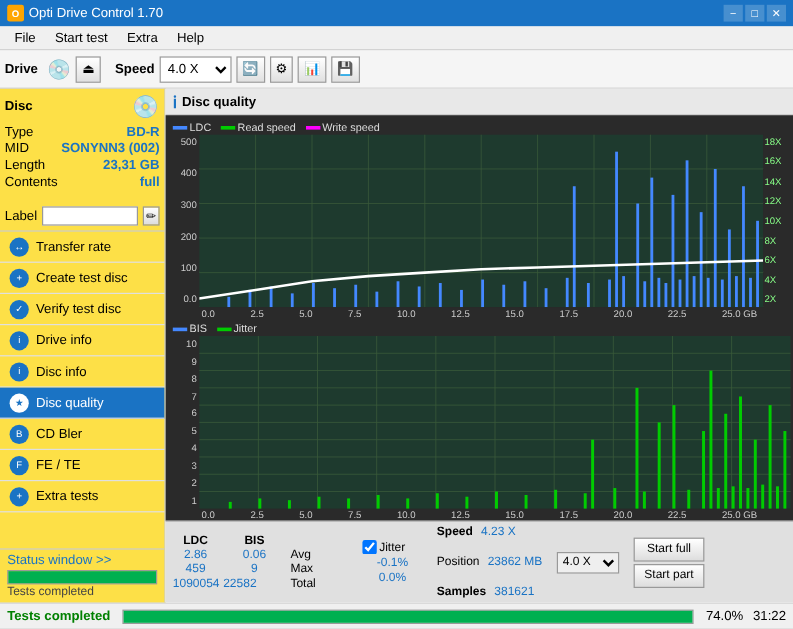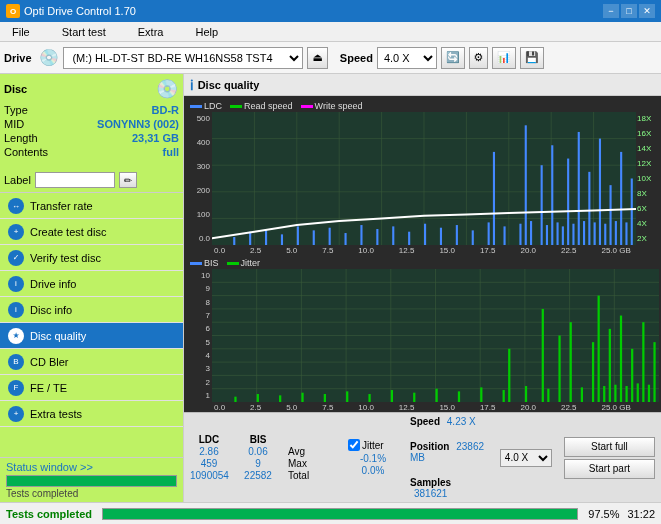--- a/index.html
+++ b/index.html
@@ -22,21 +22,21 @@
     .titlebar-btn { width: 16px; height: 14px; background: rgba(255,255,255,0.2); border: none; color: white; cursor: pointer; font-size: 9px; display: flex; align-items: center; justify-content: center; }
 
     
     .menubar {
       background: #f0f0f0;
       height: 20px;
       display: flex;
       align-items: center;
       padding: 0 4px;
       border-bottom: 1px solid #ccc;
-      gap: 16px;
+      gap: 0;
     }
     .menu-item {
       padding: 2px 8px;
       cursor: pointer;
       font-size: 11px;
       color: #000;
     }
 
     
     .toolbar {
@@ -76,22 +76,22 @@
     }
 
     
     .main-layout {
       display: flex;
       height: calc(524px - 22px - 20px - 32px - 22px);
     }
 
     
     .sidebar {
-      width: 184px;
-      background: #bef264;
+      width: 138px;
+      background: #fde047;
       border-right: 1px solid #ccc;
       display: flex;
       flex-direction: column;
     }
 
     
     .disc-section {
       padding: 4px;
       border-bottom: 1px solid #ccc;
     }
@@ -234,21 +234,21 @@
     .action-btns {
       display: flex;
       flex-direction: column;
       gap: 2px;
       margin-left: auto;
     }
     .action-btn {
       background: linear-gradient(to bottom, #fff, #ddd);
       border: 1px solid #999;
       height: 20px;
-      padding: 0 24px;
+      padding: 0 8px;
       cursor: pointer;
       font-size: 10px;
       white-space: nowrap;
     }
 
     
     .bottom-statusbar {
       height: 22px;
       background: #f0f0f0;
       border-top: 1px solid #ccc;
@@ -288,23 +288,20 @@
   <span class="menu-item">File</span>
   <span class="menu-item">Start test</span>
   <span class="menu-item">Extra</span>
   <span class="menu-item">Help</span>
 </div>
 
 <div class="toolbar">
   <span class="toolbar-label">Drive</span>
 
   <span style="font-size:16px;">💿</span>
-  <select class="drive-select">
-    <option>(M:) HL-DT-ST BD-RE WH16NS58 TST4</option>
-  </select>
   <button class="toolbar-btn">⏏</button>
   <span class="speed-label">Speed</span>
   <select class="speed-select">
     <option>4.0 X</option>
     <option>2.0 X</option>
     <option>8.0 X</option>
   </select>
   <button class="toolbar-btn">🔄</button>
   <button class="toolbar-btn">⚙</button>
   <button class="toolbar-btn">📊</button>
@@ -617,40 +614,40 @@
         <span style="text-align:center; font-weight:bold;">LDC</span>
         <span style="text-align:center; font-weight:bold;">BIS</span>
         <span></span>
         <span style="color:#1a73c4; text-align:center;">2.86</span>
         <span style="color:#1a73c4; text-align:center;">0.06</span>
         <span style="color:#000; text-align:left;">Avg</span>
         <span style="color:#1a73c4; text-align:center;">459</span>
         <span style="color:#1a73c4; text-align:center;">9</span>
         <span style="color:#000;">Max</span>
         <span style="color:#1a73c4; text-align:center;">1090054</span>
-        <span style="color:#1a73c4; text-align:center;">22582</span>
+        <span style="color:#1a73c4; text-align:left;">22582</span>
         <span style="color:#000;">Total</span>
       </div>
       <div style="display:flex; flex-direction:column; gap:2px; margin-left:4px;">
         <div style="display:flex; align-items:center; gap:2px;">
           <input type="checkbox" checked="" style="width: 12px; height: 12px;">
           <span>Jitter</span>
         </div>
         <div style="display:grid; grid-template-columns: 50px; gap:1px;">
           <span style="color:#1a73c4; text-align:center;">-0.1%</span>
           <span style="color:#1a73c4; text-align:center;">0.0%</span>
         </div>
       </div>
       <div style="display:flex; flex-direction:column; gap:14px; margin-left:4px;">
         <div>
           <span style="font-weight:bold;">Speed</span>
           <span style="color:#1a73c4; margin-left:4px;">4.23 X</span>
         </div>
         <div>
-          <span style="font-weight:bold;">Position</span>
+          <span style="font-weight:normal;">Position</span>
           <span style="color:#1a73c4; margin-left:4px;">23862 MB</span>
         </div>
         <div>
           <span style="font-weight:bold;">Samples</span>
           <span style="color:#1a73c4; margin-left:4px;">381621</span>
         </div>
       </div>
       <div style="margin-left:4px; display:flex; align-items:center; gap:2px;">
         <select style="width:52px; height:18px; font-size:10px; border:1px solid #999;">
           <option>4.0 X</option><option>2.0 X</option><option>8.0 X</option>
@@ -664,16 +661,16 @@
 
   </div>
 </div>
 
 <div class="bottom-statusbar">
   <div style="display:flex; align-items:center; gap:6px; flex:1;">
     <span class="status-complete">Tests completed</span>
     <div style="flex:1; background:#e0e0e0; height:12px; border:1px solid #999; margin: 0 4px;">
       <div style="background:#00b050; height:100%; width:100%;"></div>
     </div>
-    <span style="color:#000;">97.5%</span>
+    <span style="color:#000;">74.0%</span>
   </div>
   <span class="status-time" style="margin-left:8px;">31:22</span>
 </div>
 
 </body></html>

